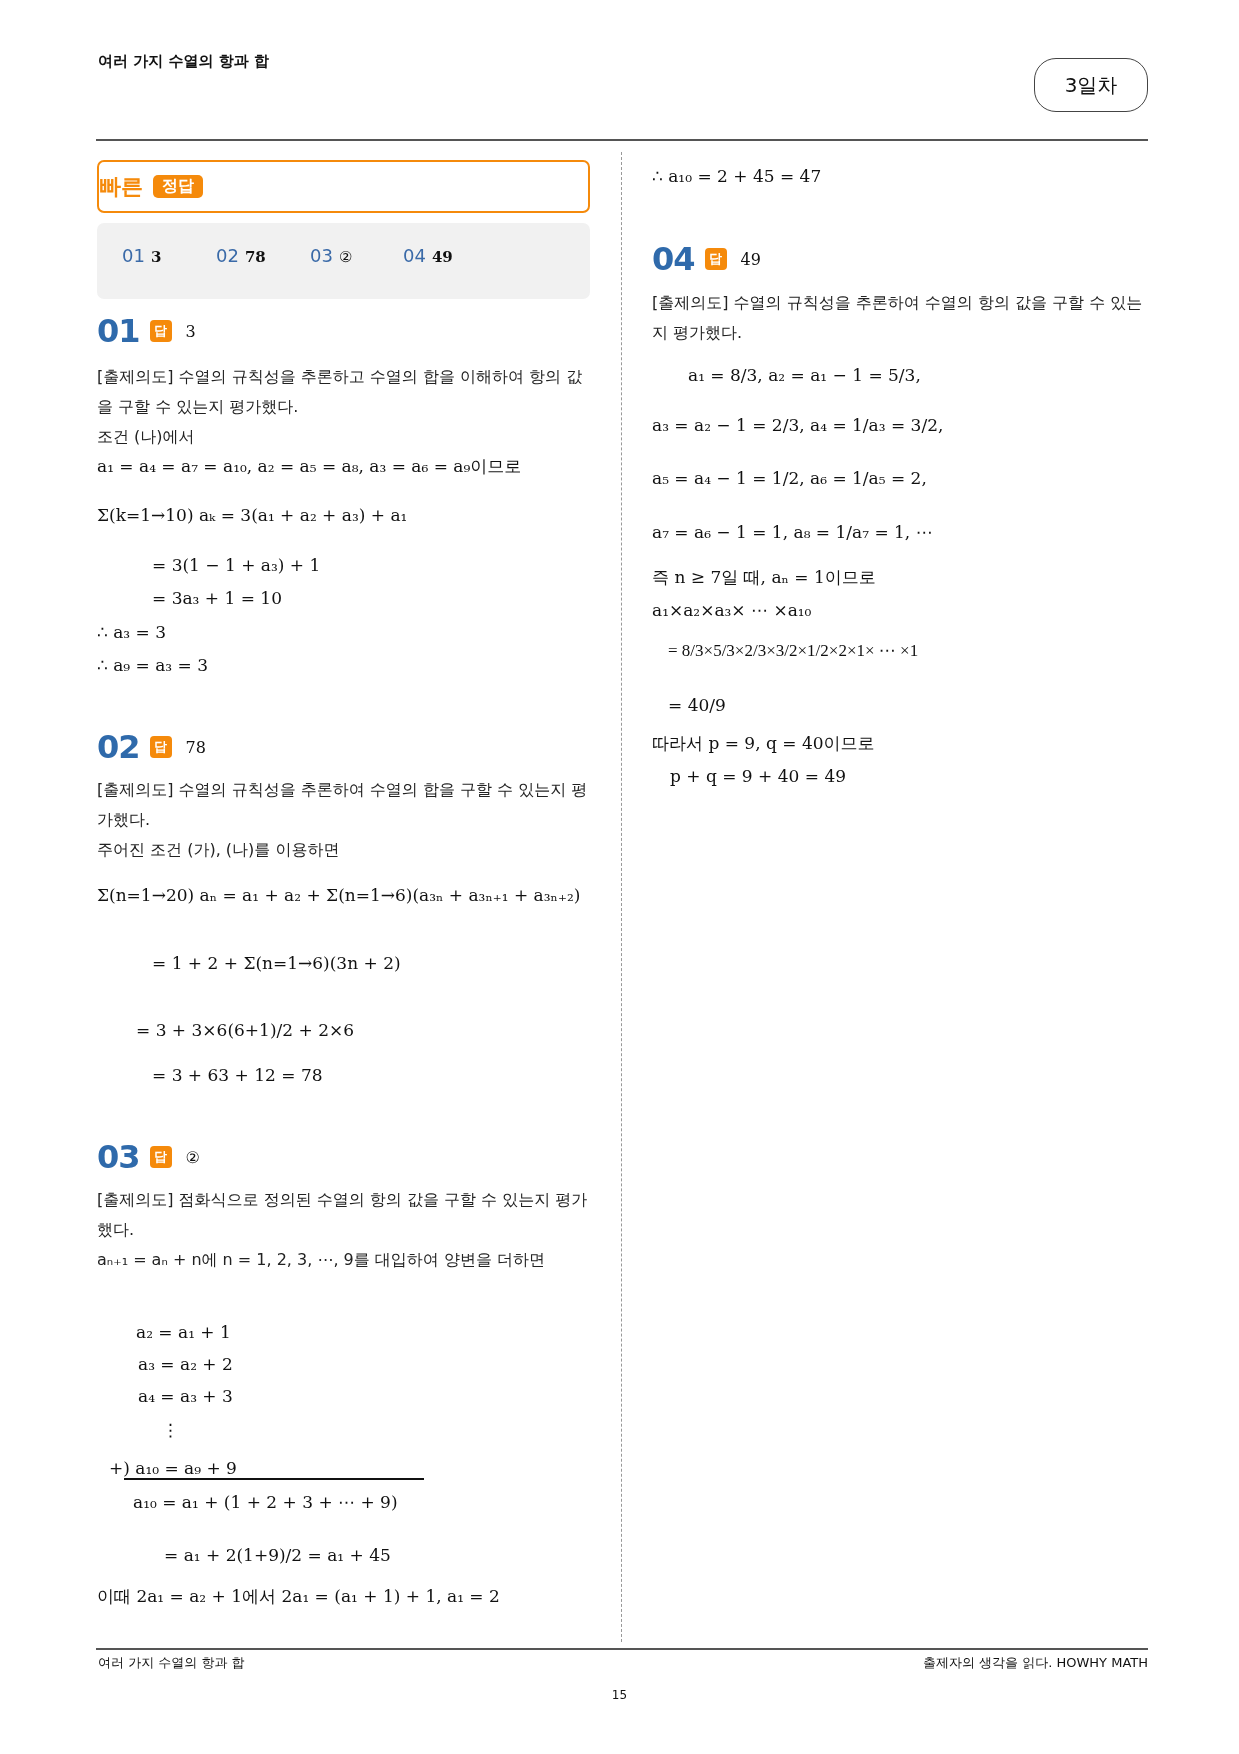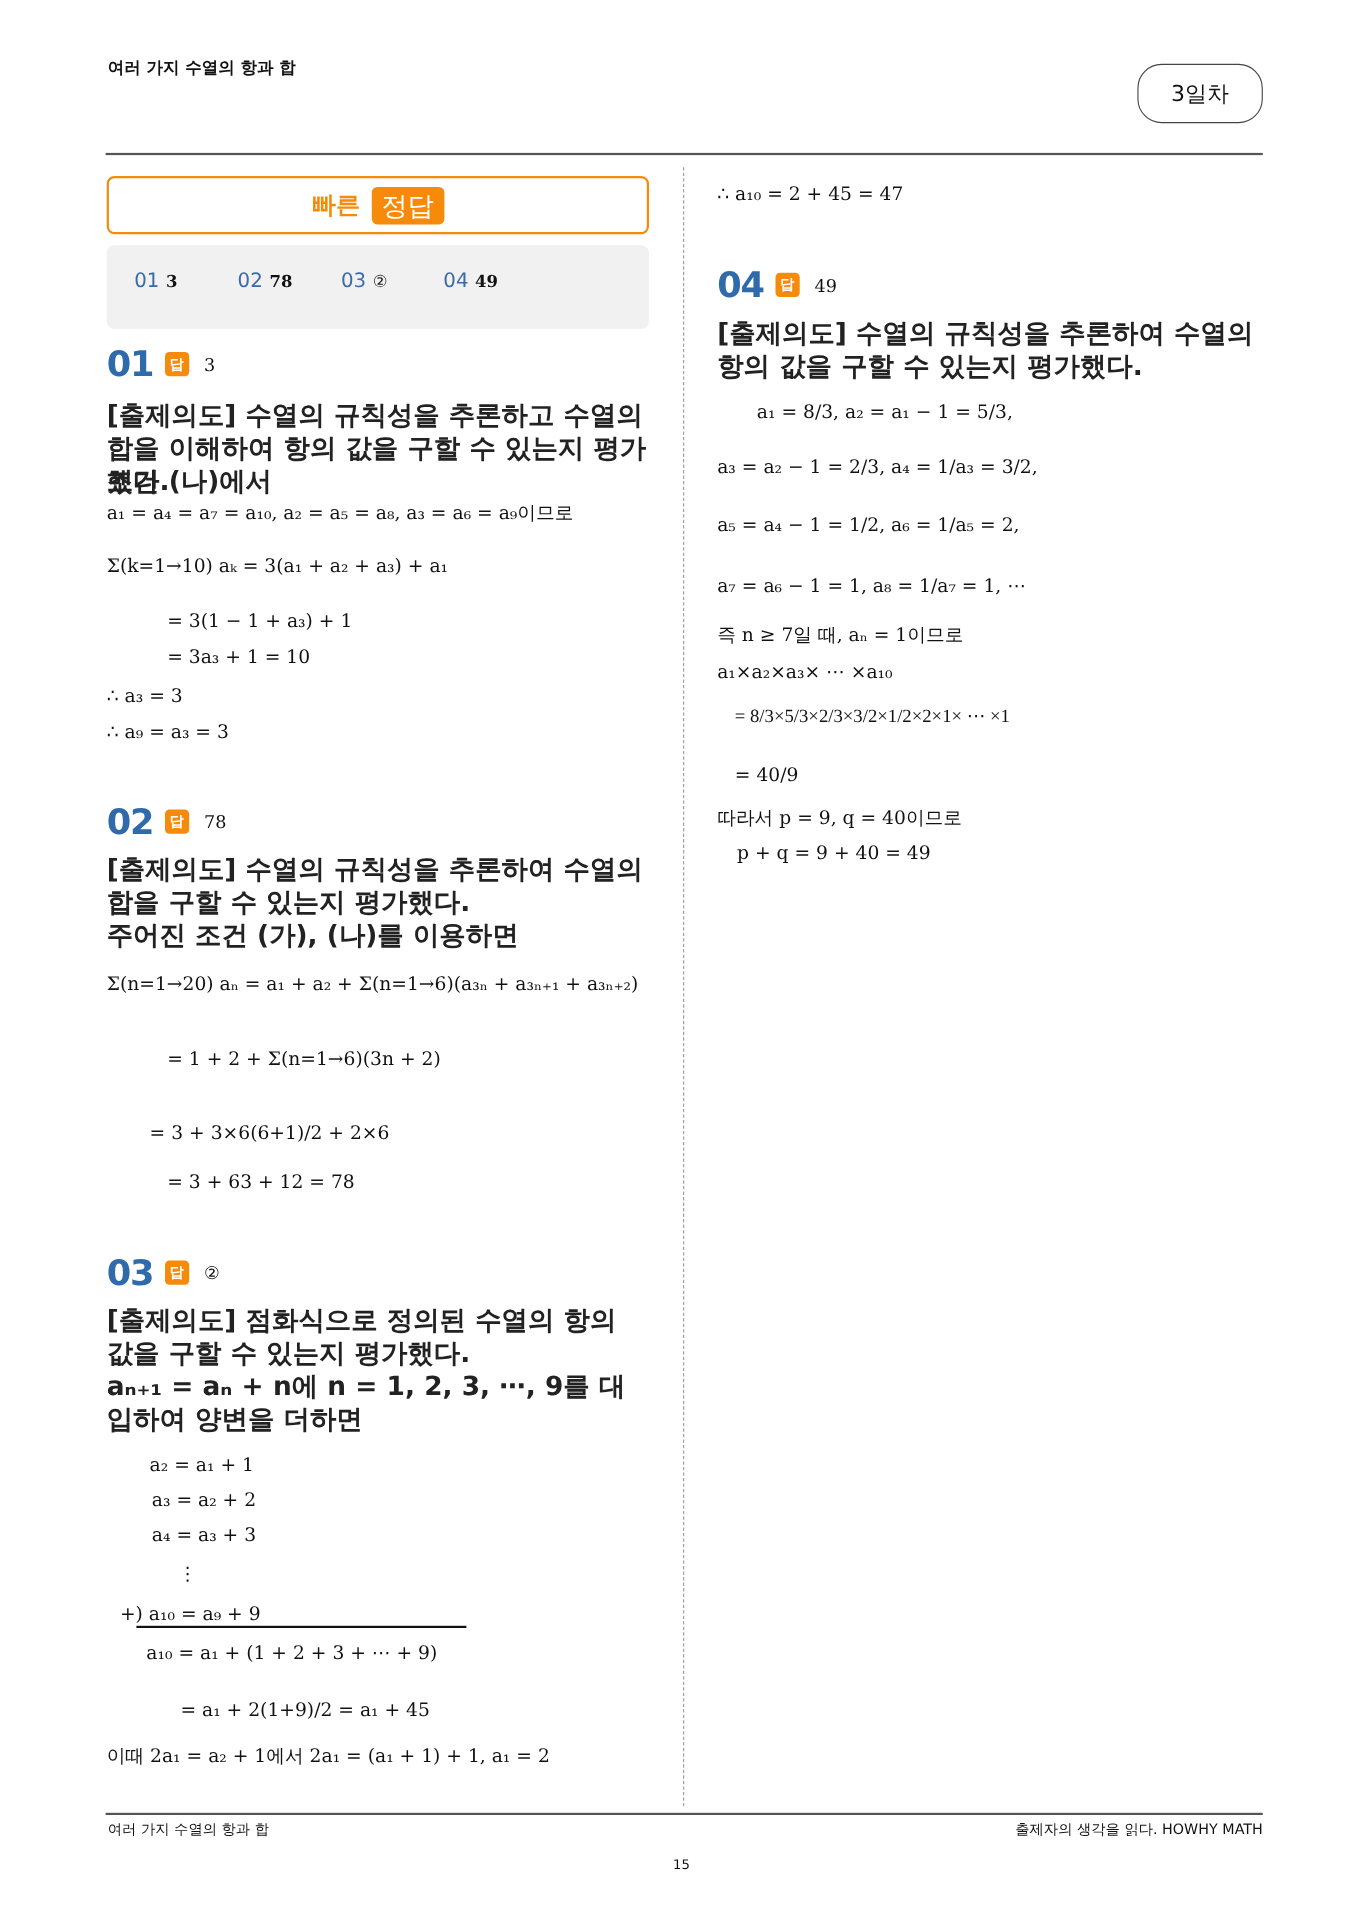--- a/index.html
+++ b/index.html
@@ -2,32 +2,32 @@
 <html><head>
 <meta charset="utf-8">
 <style>
   * { box-sizing: border-box; margin: 0; padding: 0; }
   body { width: 1239px; height: 1754px; background: #ffffff; position: relative; font-family: "DejaVu Sans", sans-serif; color: #222; overflow: hidden; }
   .abs { position: absolute; }
   .hdr-title { left: 98px; top: 52px; font-size: 15px; font-weight: bold; color: #111; }
   .day-badge { left: 1034px; top: 58px; width: 114px; height: 54px; border: 1.5px solid #444; border-radius: 22px; display: flex; align-items: center; justify-content: center; font-size: 20px; color: #111; }
   .hdr-rule { left: 96px; top: 139px; width: 1052px; height: 2px; background: #555; }
   .col-divider { left: 621px; top: 152px; height: 1490px; border-left: 1.5px dashed #999; }
-  .quick-box { left: 97px; top: 160px; width: 493px; height: 53px; border: 2.5px solid #f58a0b; border-radius: 7px; display: flex; align-items: center; justify-content: center; gap: 10px; }
+  .quick-box { left: 97px; top: 160px; width: 493px; height: 53px; border: 2.5px solid #f58a0b; border-radius: 7px; display: flex; align-items: center; gap: 10px; }
   .quick-word { font-size: 22px; font-weight: bold; color: #f58a0b; }
-  .quick-pill { background: #f58a0b; color: #fff; font-size: 24px; font-weight: normal; padding: 1px 9px; border-radius: 5px; }
+  .quick-pill { background: #f58a0b; color: #fff; font-size: 16px; font-weight: bold; padding: 1px 9px; border-radius: 5px; }
   .ans-strip { left: 97px; top: 223px; width: 493px; height: 76px; background: #f1f1f1; border-radius: 7px; }
   .ans-item { position: absolute; top: 22px; font-size: 18px; }
   .ans-num { color: #3a6aa8; }
   .ans-val { font-family: "DejaVu Serif", serif; font-weight: bold; font-size: 15px; color: #111; margin-left: 6px; }
   .prob-head { display: flex; align-items: center; gap: 10px; }
   .prob-num { font-size: 32px; font-weight: bold; color: #2f6aab; letter-spacing: -1px; }
   .dap-badge { background: #f58a0b; color: #fff; font-size: 13px; font-weight: bold; width: 22px; height: 22px; border-radius: 4px; display: flex; align-items: center; justify-content: center; }
   .prob-ans { font-family: "DejaVu Serif", serif; font-size: 16px; color: #111; margin-left: 4px; }
-  .para { font-size: 24px; line-height: 30px; color: #222; font-weight: bold; }
+  .para { font-size: 16px; line-height: 30px; color: #222; }
   .eqline { position: absolute; white-space: nowrap; font-family: "DejaVu Serif", serif; font-size: 17px; color: #111; }
   .rule-line { position: absolute; height: 2px; background: #111; }
   .ftr-rule { left: 96px; top: 1648px; width: 1052px; height: 2px; background: #555; }
   .ftr-left { left: 98px; top: 1654px; font-size: 13px; color: #111; }
   .ftr-right { right: 91px; top: 1654px; font-size: 13px; color: #111; }
   .page-no { left: 0; width: 1239px; top: 1688px; text-align: center; font-size: 12px; color: #111; }
 </style>
 </head>
 <body>
 

